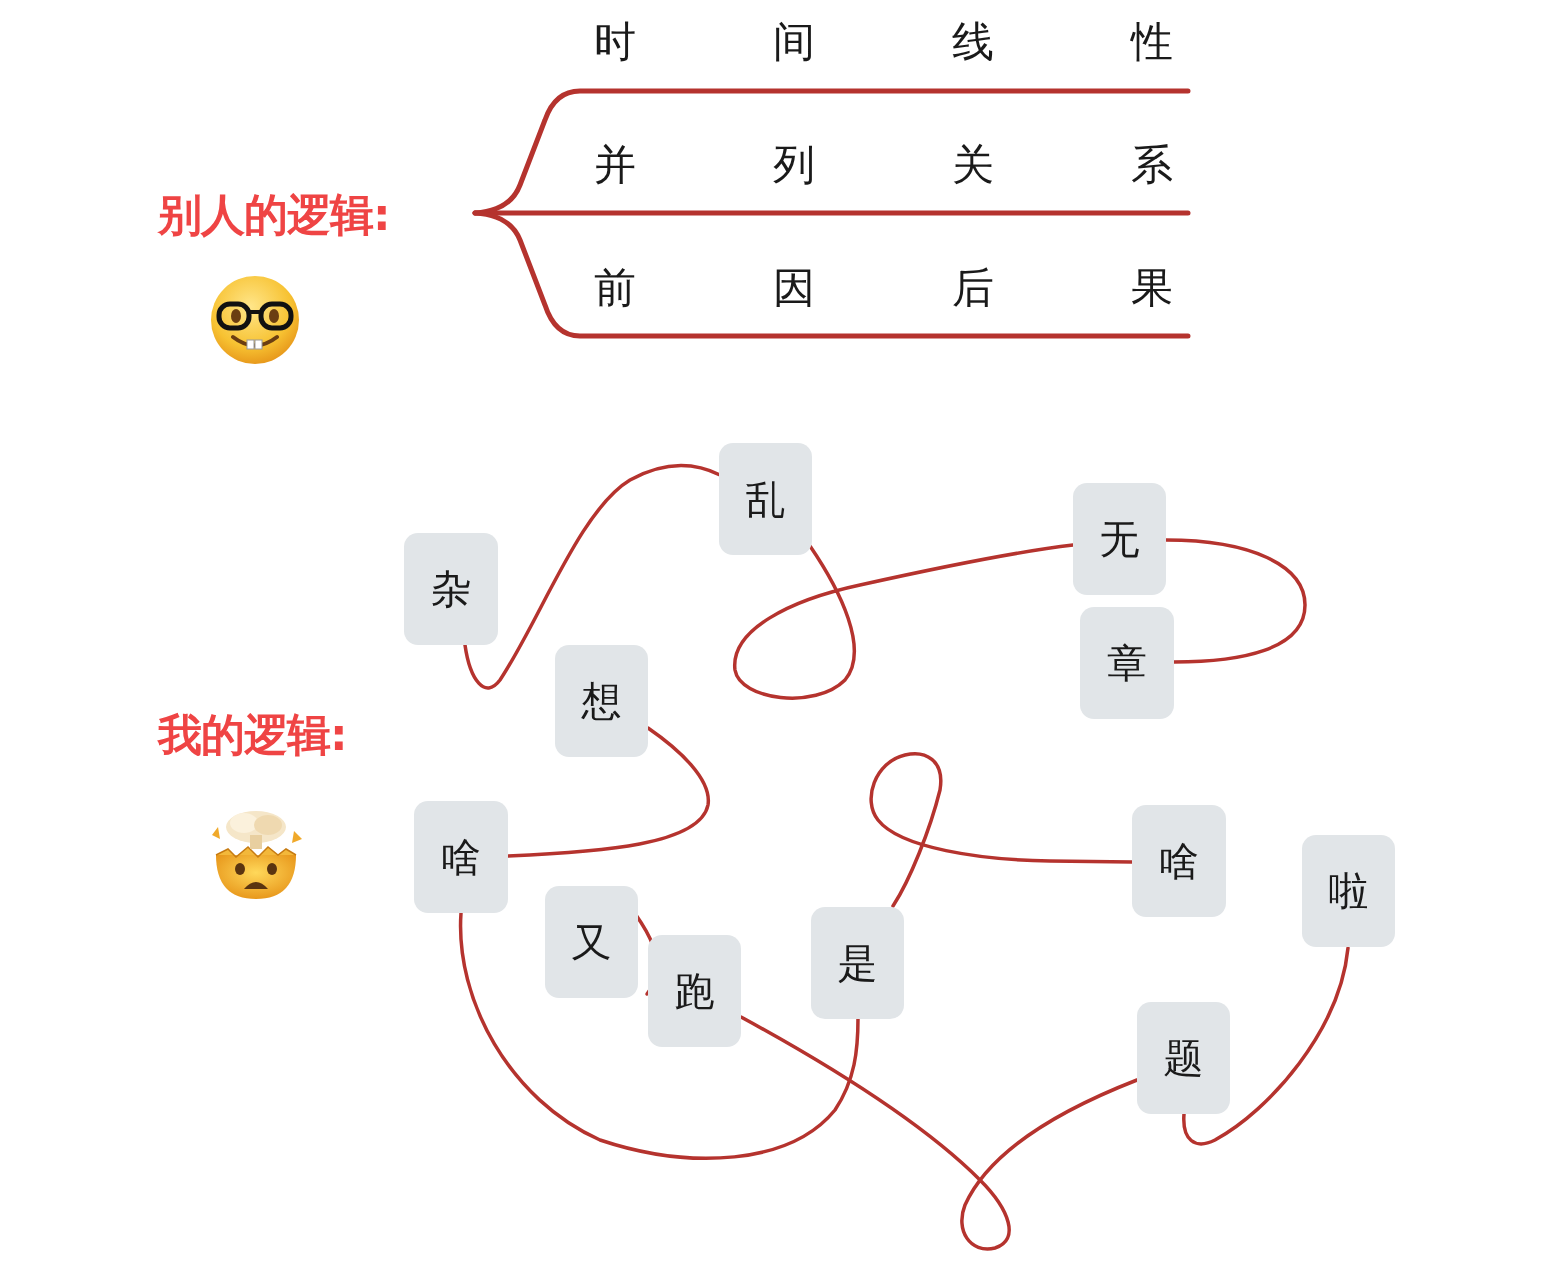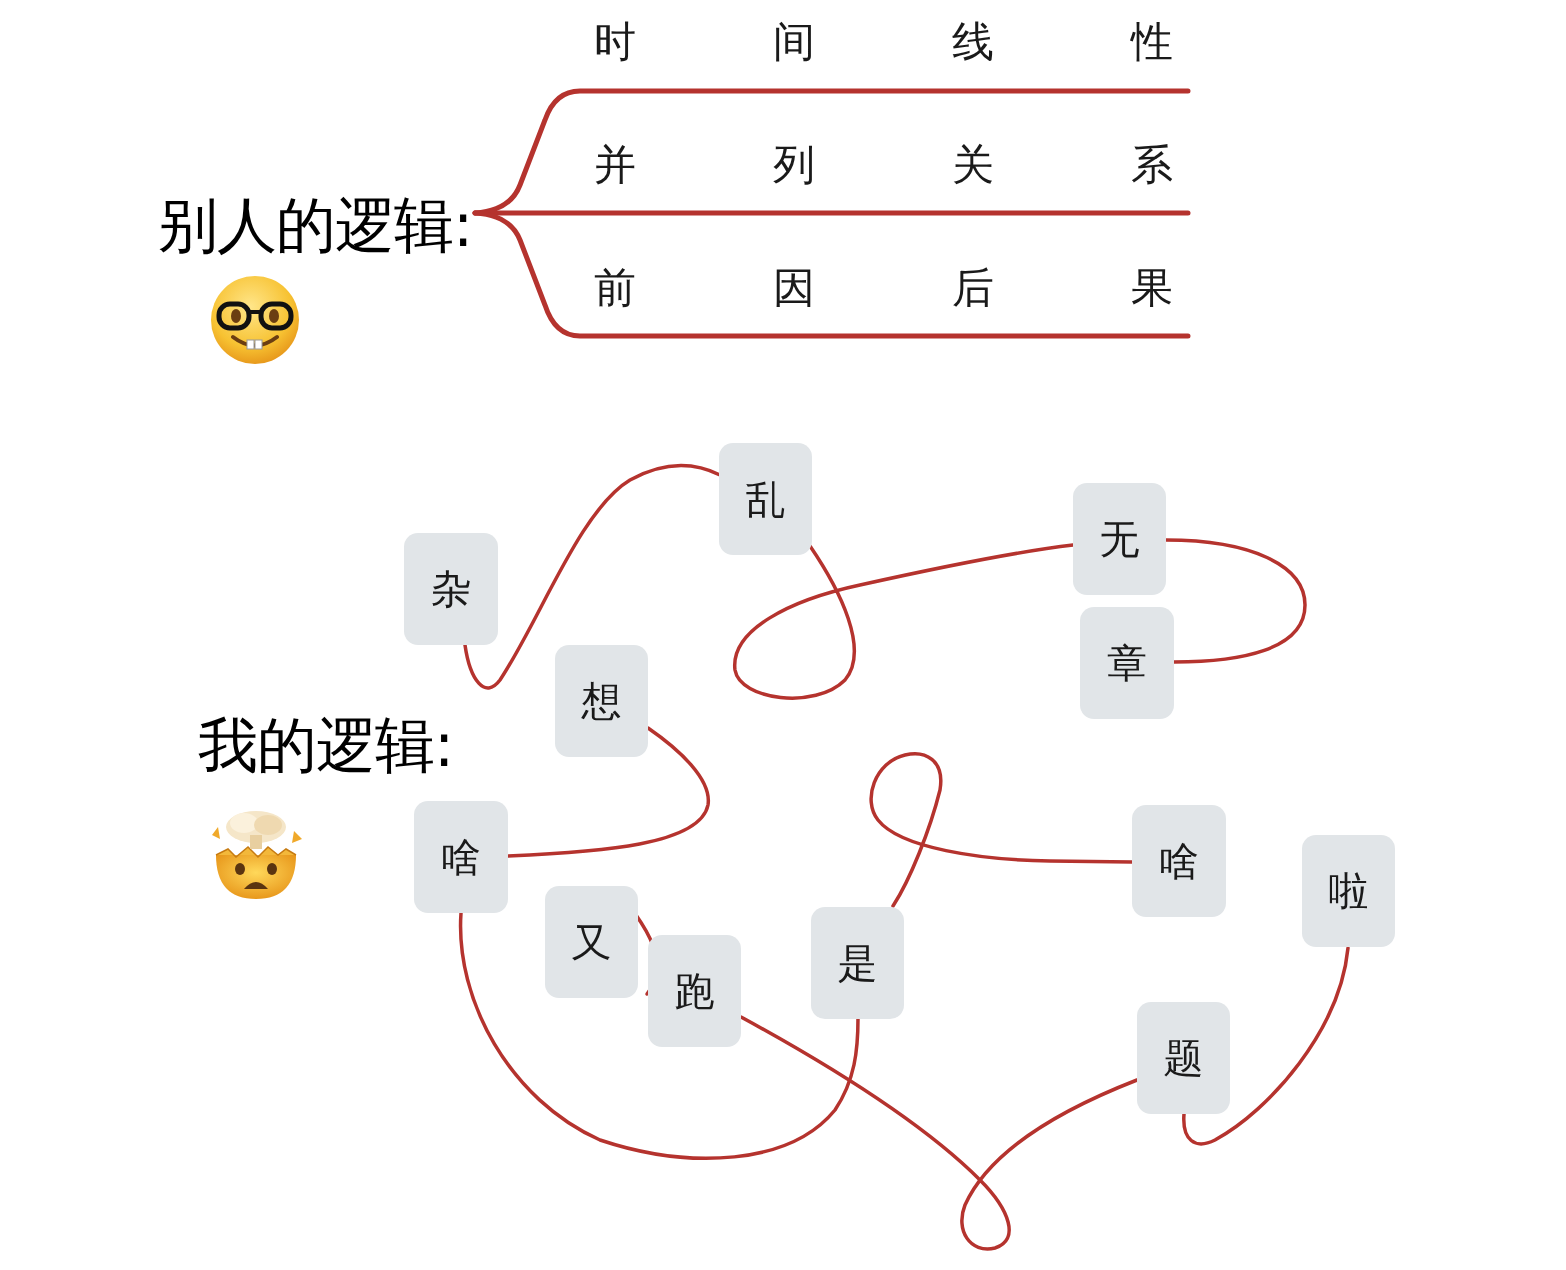--- a/index.html
+++ b/index.html
@@ -1,18 +1,18 @@
 <!DOCTYPE html>
 <html><head>
 <meta charset="utf-8">
 <style>
   html, body { margin:0; padding:0; background:#ffffff; }
   body { width:1566px; height:1270px; position:relative; overflow:hidden;
          font-family:"DejaVu Sans", "Liberation Sans", sans-serif; }
-  .label { position:absolute; font-weight:normal; font-size:60px; color:#000000;
+  .label { position:absolute; font-weight:bold; font-size:44px; color:#ef4444;
            letter-spacing:-1px; font-family:"DejaVu Sans", sans-serif; }
   .char { position:absolute; font-size:42px; color:#1a1a1a; width:60px; text-align:center;
           line-height:60px; font-family:"DejaVu Sans", sans-serif; }
   .tile { position:absolute; background:#e1e5e8; border-radius:14px;
           display:flex; align-items:center; justify-content:center;
           font-size:40px; color:#1a1a1a; font-family:"DejaVu Sans", sans-serif; }
   svg { position:absolute; left:0; top:0; }
   .emoji { position:absolute; }
 </style>
 </head>
@@ -61,21 +61,21 @@
   <div class="char" style="left:943px; top:135px;">关</div>
   <div class="char" style="left:1122px; top:135px;">系</div>
 </div>
 <div>
   <div class="char" style="left:585px; top:258px;">前</div>
   <div class="char" style="left:764px; top:258px;">因</div>
   <div class="char" style="left:943px; top:258px;">后</div>
   <div class="char" style="left:1122px; top:258px;">果</div>
 </div>
 
-<div class="label" style="left:158px; top:706px;margin-left:40px;">我的逻辑:</div>
+<div class="label" style="left:158px; top:706px;">我的逻辑:</div>
 
 <div class="emoji" style="left:206px; top:805px; width:100px; height:96px;">
   <svg width="100" height="96" viewBox="0 0 100 96" style="position:static;">
     <defs>
       <radialGradient id="g2" cx="50%" cy="40%" r="60%">
         <stop offset="0%" stop-color="#ffd85a"></stop>
         <stop offset="100%" stop-color="#e8981c"></stop>
       </radialGradient>
     </defs>
     <path d="M10 50 Q10 94 50 94 Q90 94 90 50 Z" fill="url(#g2)"></path>

